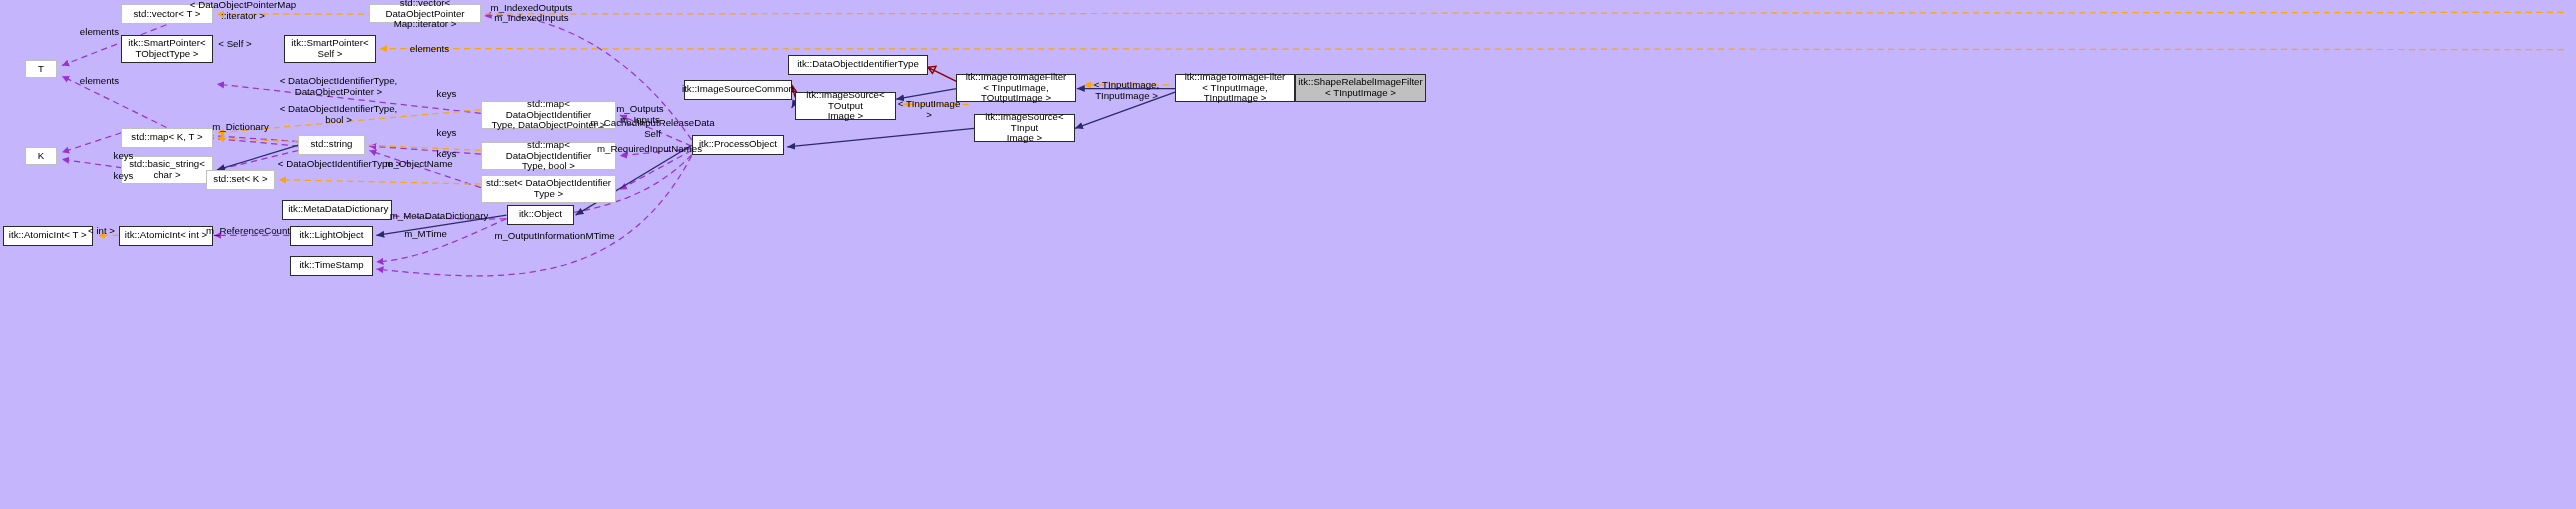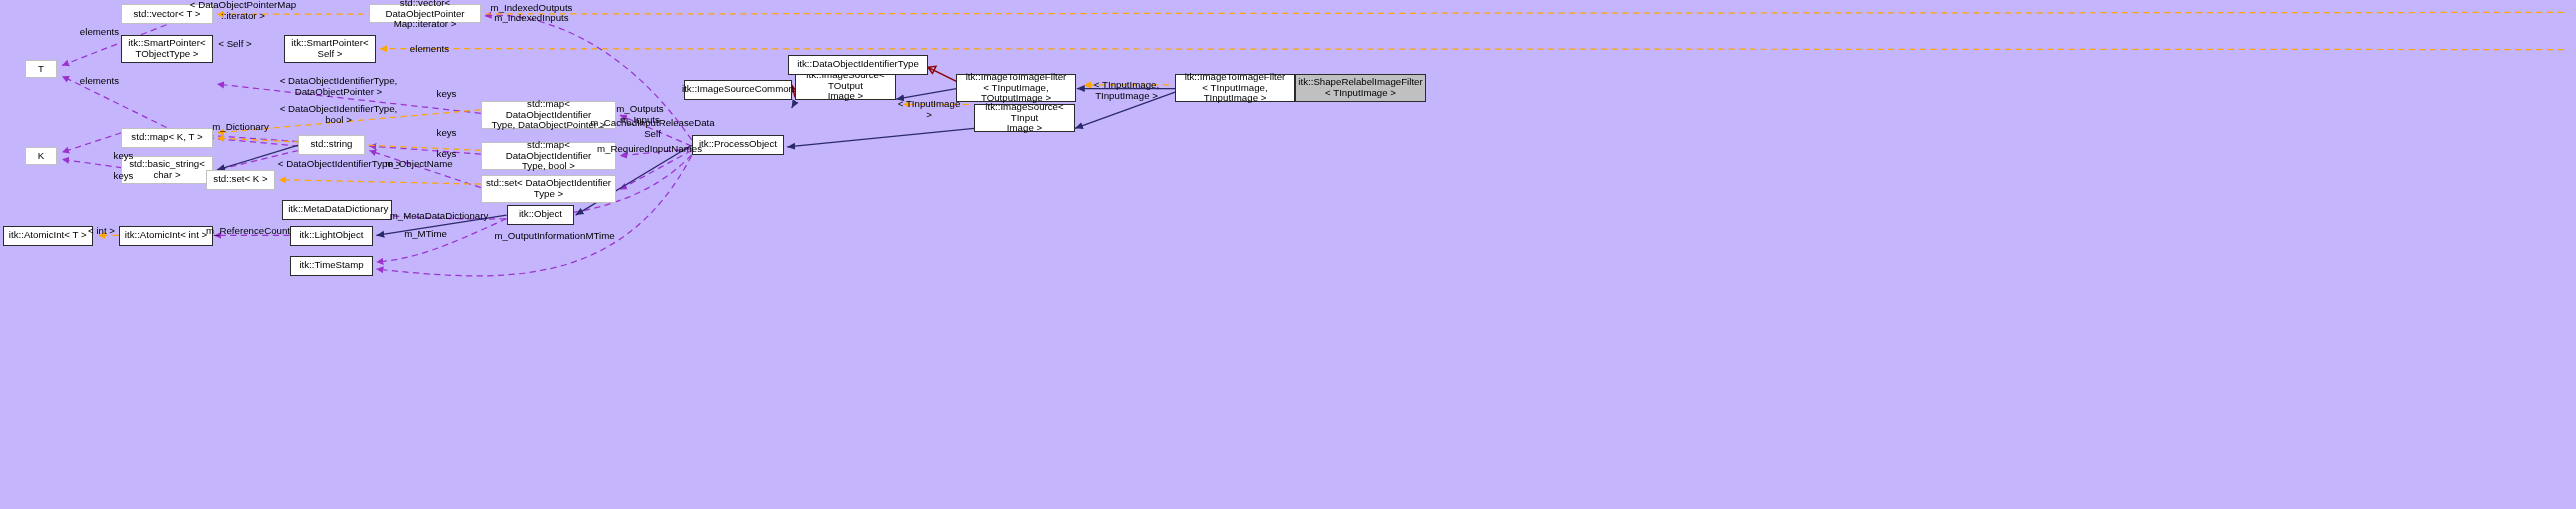--- a/index.html
+++ b/index.html
@@ -106,23 +106,23 @@
       <div class="node grey" style="left: 481px; top: 175px; width: 135px; height: 28px;">std::set&lt; DataObjectIdentifier
 Type &gt;</div>
       <div class="node dark" style="left: 282px; top: 200px; width: 110px; height: 19.5px; padding-left: 6px;">itk::MetaDataDictionary</div>
       <div class="node dark" style="left: 507px; top: 205px; width: 67px; height: 19.5px;">itk::Object</div>
       <div class="node dark" style="left: 2.7px; top: 226px; width: 90px; height: 19.5px;">itk::AtomicInt&lt; T &gt;</div>
       <div class="node dark" style="left: 119px; top: 226px; width: 94px; height: 19.5px;">itk::AtomicInt&lt; int &gt;</div>
       <div class="node dark" style="left: 290px; top: 226px; width: 83px; height: 19.5px;">itk::LightObject</div>
       <div class="node dark" style="left: 290px; top: 256px; width: 83px; height: 19.5px;">itk::TimeStamp</div>
       <div class="node dark" style="left: 692px; top: 135px; width: 92px; height: 19.5px;">itk::ProcessObject</div>
       <div class="node dark" style="left: 684px; top: 80px; width: 108px; height: 19.5px;">itk::ImageSourceCommon</div>
-      <div class="node dark" style="left: 795px; top: 72px; width: 101px; height: 28px;">itk::ImageSource&lt; TOutput
+      <div class="node dark" style="left: 795px; top: 92px; width: 101px; height: 28px;">itk::ImageSource&lt; TOutput
 Image &gt;</div>
-      <div class="node dark" style="left: 974px; top: 104px; width: 101px; height: 28px;">itk::ImageSource&lt; TInput
+      <div class="node dark" style="left: 974px; top: 114px; width: 101px; height: 28px;">itk::ImageSource&lt; TInput
 Image &gt;</div>
       <div class="node dark" style="left: 788px; top: 55px; width: 140px; height: 19.5px;">itk::DataObjectIdentifierType</div>
       <div class="node dark" style="left: 956px; top: 74px; width: 120px; height: 28px;">itk::ImageToImageFilter
 &lt; TInputImage, TOutputImage &gt;</div>
       <div class="node dark" style="left: 1175px; top: 74px; width: 120px; height: 28px;">itk::ImageToImageFilter
 &lt; TInputImage, TInputImage &gt;</div>
       <div class="node hilite" style="left: 1295px; top: 74px; width: 131px; height: 28px;">itk::ShapeRelabelImageFilter
 &lt; TInputImage &gt;</div>
     </div>
   <div id="labels-layer">

